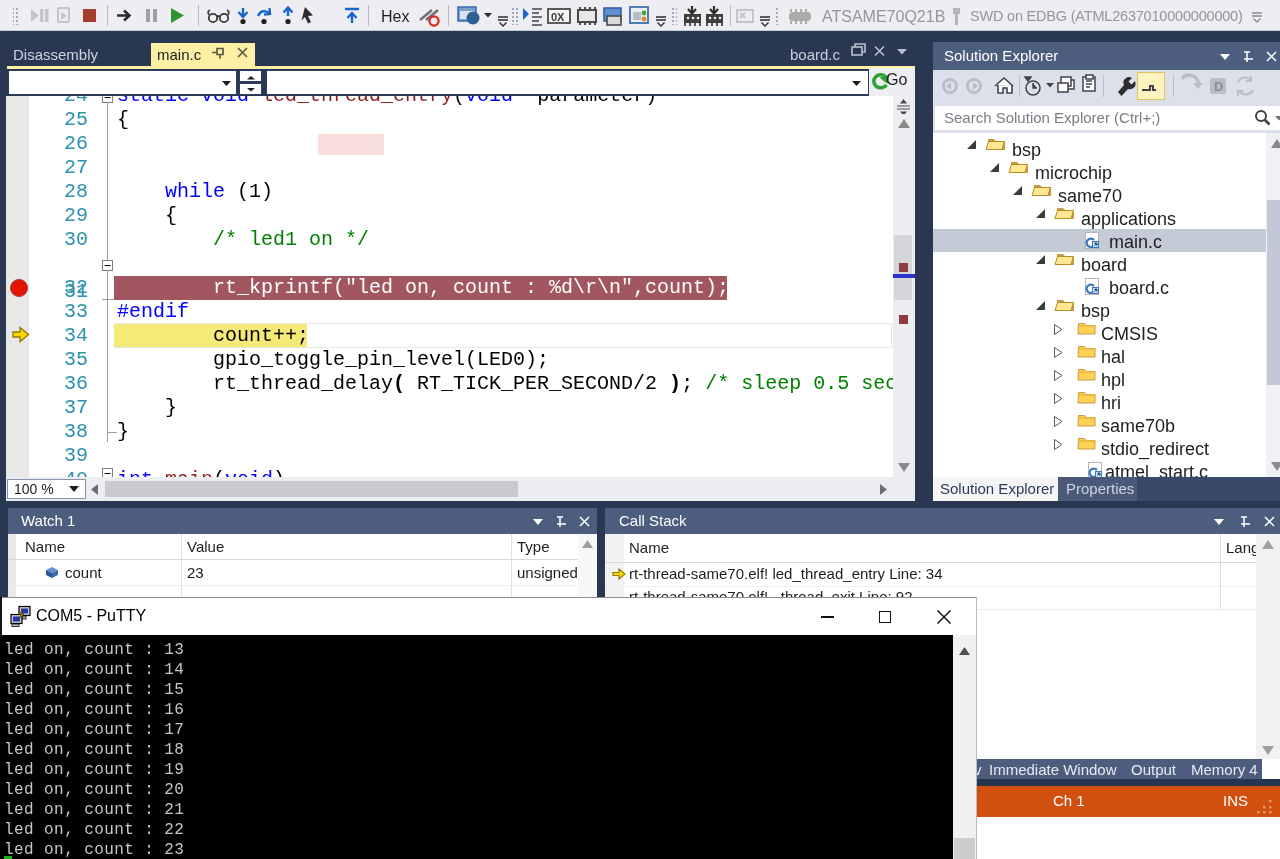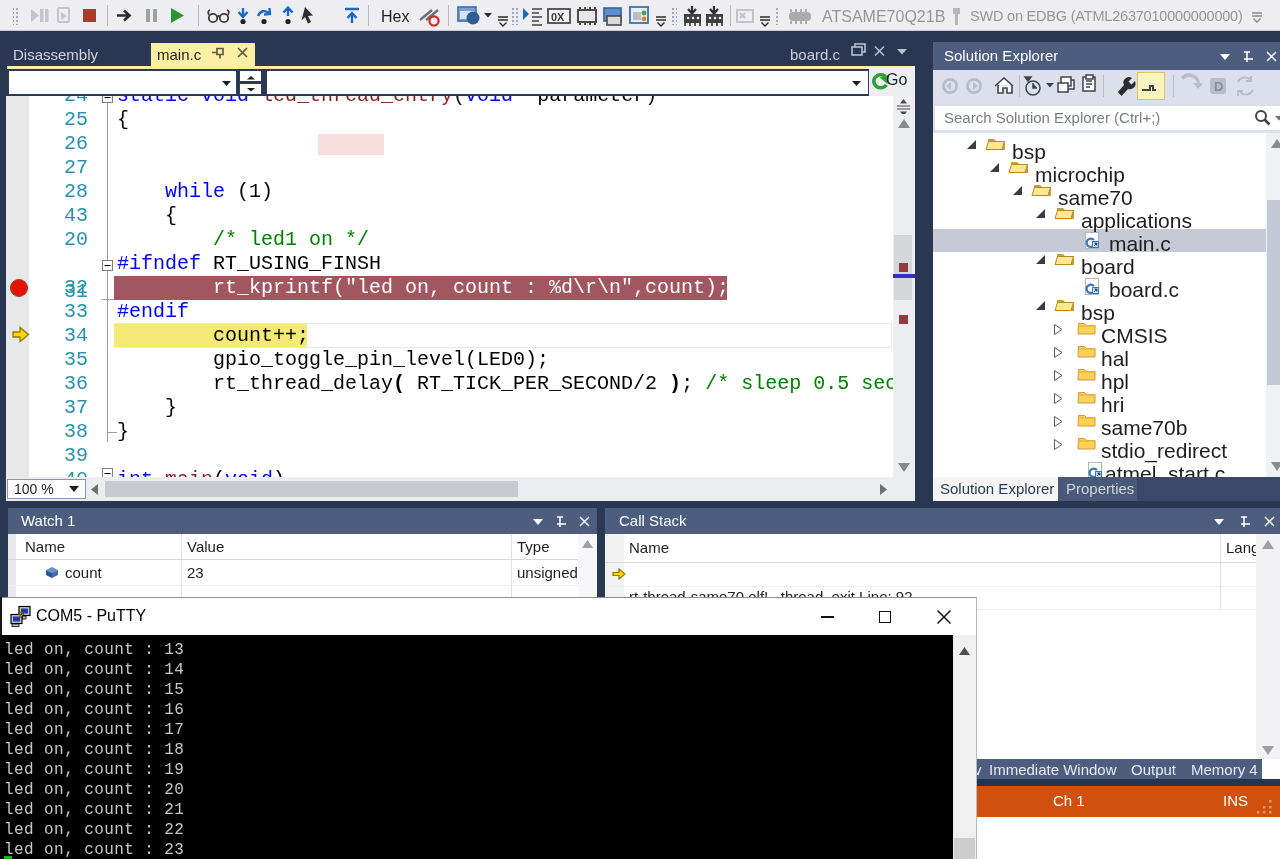--- a/index.html
+++ b/index.html
@@ -229,22 +229,22 @@
     <div class="abs" style="left:108px;top:192px;width:613px;height:24px;background:#A25760;"></div>
     <div class="abs" style="left:312px;top:50px;width:66px;height:21px;background:#F9DEDE;"></div>
     <div class="abs" style="left:108px;top:239px;width:778px;height:25px;border:1px solid #E7E7E7;"></div>
     <div class="abs" style="left:108px;top:240px;width:193px;height:23px;background:#F5E977;"></div>
 
     <div class="ln" style="top:0px;">24</div>
       <div class="ln" style="top:24px;">25</div>
     <div class="ln" style="top:48px;">26</div>
       <div class="ln" style="top:72px;">27</div>
     <div class="ln" style="top:96px;">28</div>
-      <div class="ln" style="top:120px;">43</div>
-    <div class="ln" style="top:144px;">20</div>
+      <div class="ln" style="top:120px;">29</div>
+    <div class="ln" style="top:144px;">30</div>
       <div class="ln" style="top:168px;margin-top:28px;">31</div>
     <div class="ln" style="top:192px;">32</div>
       <div class="ln" style="top:216px;">33</div>
     <div class="ln" style="top:240px;">34</div>
       <div class="ln" style="top:264px;">35</div>
     <div class="ln" style="top:288px;">36</div>
       <div class="ln" style="top:312px;">37</div>
     <div class="ln" style="top:336px;">38</div>
       <div class="ln" style="top:360px;">39</div>
     <div class="ln" style="top:384px;">40</div>
@@ -260,21 +260,20 @@
     <svg class="abs" style="left:96px;top:384px;" width="12" height="12">
         <rect x="0.5" y="0.5" width="10" height="10" fill="#FFF" stroke="#808080"></rect>
         <path d="M2.5 5.5 h6" stroke="#000" stroke-width="1"></path>
       </svg>
 
     <div class="cl" style="top:0px;"><span class="k">static</span> <span class="k">void</span> <span class="f">led_thread_entry</span>(<span class="k">void</span> *parameter)</div>
     <div class="cl" style="top:24px;">{</div>
     <div class="cl" style="top:96px;">    <span class="k">while</span> (1)</div>
     <div class="cl" style="top:120px;">    {</div>
     <div class="cl" style="top:144px;">        <span class="c">/* led1 on */</span></div>
-    <div class="cl" style="top:168px;"><span class="k">#ifndef</span> RT_USING_FINSH</div>
     <div class="cl" style="top:192px;color:#FFFFFF;">        rt_kprintf("led on, count : %d\r\n",count);</div>
     <div class="cl" style="top:216px;"><span class="k">#endif</span></div>
     <div class="cl" style="top:240px;">        count++;</div>
     <div class="cl" style="top:264px;">        gpio_toggle_pin_level(LED0);</div>
     <div class="cl" style="top:288px;">        rt_thread_delay<b>(</b> RT_TICK_PER_SECOND/2 <b>)</b>; <span class="c">/* sleep 0.5 sec */</span></div>
     <div class="cl" style="top:312px;">    }</div>
     <div class="cl" style="top:336px;">}</div>
     <div class="cl" style="top:384px;"><span class="k">int</span> <span class="f">main</span>(<span class="k">void</span>)</div>
 
     <svg class="abs" style="left:-1px;top:190px;" width="28" height="28">
@@ -314,21 +313,21 @@
   <svg class="abs" style="left:84px;top:7px;" width="10" height="11">
       <path d="M8 0 l-7 5.5 7 5.5 z" fill="#6E6E6E"></path>
     </svg>
   <div class="abs" style="left:99px;top:4px;width:413px;height:16px;background:#C9CACF;"></div>
   <svg class="abs" style="left:872px;top:7px;" width="10" height="11">
       <path d="M2 0 l7 5.5 -7 5.5 z" fill="#6E6E6E"></path>
     </svg>
 </div>
 
 <style>
-  .tlabel { position:absolute; top:3px; font-size:21px; color:#1E1E1E; }
+  .tlabel { position:absolute; top:3px; font-size:18px; color:#1E1E1E; }
 </style>
 <div class="abs" id="solexp" style="left:925px;top:42px;width:426px;height:459px;margin-left:8px;">
 
   <div class="abs" style="left:0;top:0;width:355px;height:28px;background:#4D5D7E;"></div>
   <div class="abs ui" style="left:11px;top:5px;font-size:15px;color:#FFFFFF;">Solution Explorer</div>
   <svg class="abs" style="left:286px;top:8px;" width="60" height="14" viewBox="0 0 60 14">
     <path d="M1 4 l5 6 5 -6 z" fill="#FFFFFF"></path>
     <g stroke="#FFFFFF" stroke-width="1.5" fill="none">
         <path d="M31 2 v7 M28 2 h6 M28 9 h9 M31 9 v3" transform="translate(-3 0)"></path>
       </g>
@@ -522,20 +521,21 @@
   <div class="abs" style="left:0;top:26px;width:19px;height:225px;background:#F2F2F2;"></div>
   <div class="abs" style="left:615px;top:26px;width:1px;height:75px;background:#E0E0E0;"></div>
   <div class="abs" style="left:0;top:54px;width:675px;height:1px;background:#D8D8D8;"></div>
   <div class="abs" style="left:0;top:78px;width:651px;height:1px;background:#EDEDED;"></div>
   <div class="abs" style="left:0;top:101px;width:651px;height:1px;background:#EDEDED;"></div>
   <div class="abs ui" style="left:24px;top:31px;font-size:15px;color:#1E1E1E;">Name</div>
   <div class="abs ui" style="left:621px;top:31px;font-size:15px;color:#1E1E1E;">Lang</div>
   <svg class="abs" style="left:6px;top:59px;" width="15" height="14" viewBox="0 0 15 14">
       <path d="M2 5.5 h6 v-3.5 l6 5 -6 5 v-3.5 h-6 z" fill="#FFD602" stroke="#8E7A00" stroke-width="1.2"></path>
     </svg>
+  <div class="abs ui" style="left:24px;top:57px;font-size:15px;color:#1E1E1E;">rt-thread-same70.elf! led_thread_entry Line: 34</div>
   <div class="abs ui" style="left:24px;top:80px;font-size:15px;color:#1E1E1E;">rt-thread-same70.elf! _thread_exit Line: 92</div>
   <div class="abs" style="left:651px;top:26px;width:24px;height:225px;background:#F2F2F4;"></div>
   <svg class="abs" style="left:657px;top:32px;" width="12" height="9">
       <path d="M6 0 l6 9 h-12 z" fill="#A0A0A0"></path>
     </svg>
   <svg class="abs" style="left:657px;top:238px;" width="12" height="9">
       <path d="M6 9 l6 -9 h-12 z" fill="#A0A0A0"></path>
     </svg>
 
   <div class="abs" style="left:0;top:251px;width:657px;height:20px;background:#4E5D7E;"></div>

